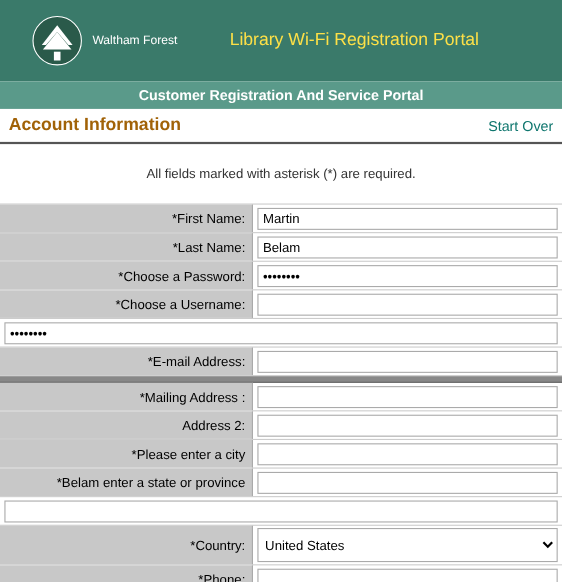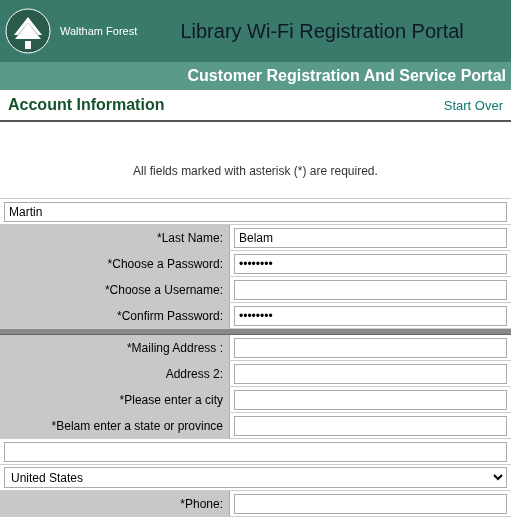--- a/index.html
+++ b/index.html
@@ -13,22 +13,22 @@
       font-size: 13px;
       background: #fff;
       width: 511px;
     }
 
     
     .header {
       background-color: #3a7a6a;
       display: flex;
       align-items: center;
-      padding: 8px 4px;
-      height: 62px;
+      padding: 8px 28px;
+      height: 74px;
     }
 
     .logo-area {
       display: flex;
       align-items: center;
       gap: 8px;
     }
 
     .logo-tree {
       width: 48px;
@@ -37,65 +37,64 @@
 
     .logo-text {
       color: #fff;
       font-size: 11px;
       line-height: 1.3;
     }
 
     .header-title {
       flex: 1;
       text-align: center;
-      color: #0f172a;
-      font-size: 20px;
+      color: #fde047;
+      font-size: 16px;
       font-weight: normal;
     }
 
     
     .sub-header {
       background-color: #5a9a8a;
-      text-align: right;
+      text-align: center;
       padding: 5px;
       color: #fff;
-      font-size: 16px;
+      font-size: 13px;
       font-weight: bold;
     }
 
     
     .account-bar {
       display: flex;
       justify-content: space-between;
       align-items: center;
       padding: 6px 8px;
       border-bottom: 2px solid #555;
     }
 
     .account-title {
       font-size: 16px;
       font-weight: bold;
-      color: #14532d;
+      color: #a16207;
     }
 
     .start-over-link {
       color: #0f766e;
       font-size: 13px;
       text-decoration: none;
       cursor: pointer;
     }
 
     
     .notice {
       text-align: center;
       padding: 20px;
       font-size: 12px;
       color: #333;
       border-bottom: 1px solid #ccc;
-      margin-top: 22px;
     }
 
     
     .form-section {
       width: 100%;
     }
 
     .form-row {
       display: flex;
       align-items: stretch;
@@ -133,21 +132,21 @@
       font-size: 12px;
       height: 20px;
       background: #fff;
     }
 
     .form-input-cell select {
       width: 100%;
       border: 1px solid #aaa;
       padding: 1px 2px;
       font-size: 12px;
-      height: 21px;
+      height: 31px;
       background: #fff;
     }
 
     .section-divider {
       height: 6px;
       background-color: #888;
       border-bottom: 1px solid #666;
     }
   </style>
 </head>
@@ -176,20 +175,21 @@
 <div class="account-bar">
   <span class="account-title">Account Information</span>
   <a class="start-over-link">Start Over</a>
 </div>
 
 <div class="notice">All fields marked with asterisk (*) are required.</div>
 
 <div class="form-section">
 
   <div class="form-row">
+    <div class="form-label">*First Name:</div>
     <div class="form-input-cell">
       <input type="text" value="Martin" style="">
     </div>
   </div>
 
   <div class="form-row">
     <div class="form-label">*Last Name:</div>
     <div class="form-input-cell">
       <input type="text" value="Belam" style="">
     </div>
@@ -203,26 +203,31 @@
   </div>
 
   <div class="form-row">
     <div class="form-label">*Choose a Username:</div>
     <div class="form-input-cell">
       <input type="text" value="" style="">
     </div>
   </div>
 
   <div class="form-row">
-    <div class="form-label">*Confirm Password:</div>
     <div class="form-input-cell">
       <input type="password" value="12345678" style="">
     </div>
   </div>
 
+  <div class="form-row">
+    <div class="form-label">*E-mail Address:</div>
+    <div class="form-input-cell">
+      <input type="text" value="" style="">
+    </div>
+  </div>
 
   <div class="section-divider"></div>
 
   <div class="form-row">
     <div class="form-label">*Mailing Address :</div>
     <div class="form-input-cell">
       <input type="text" value="" style="">
     </div>
   </div>
 
@@ -247,20 +252,21 @@
     </div>
   </div>
 
   <div class="form-row">
     <div class="form-input-cell">
       <input type="text" value="" style="">
     </div>
   </div>
 
   <div class="form-row">
+    <div class="form-label">*Country:</div>
     <div class="form-input-cell">
       <select>
         <option>United States</option>
         <option>United Kingdom</option>
         <option>Canada</option>
         <option>Australia</option>
         <option>Other</option>
       </select>
     </div>
   </div>

